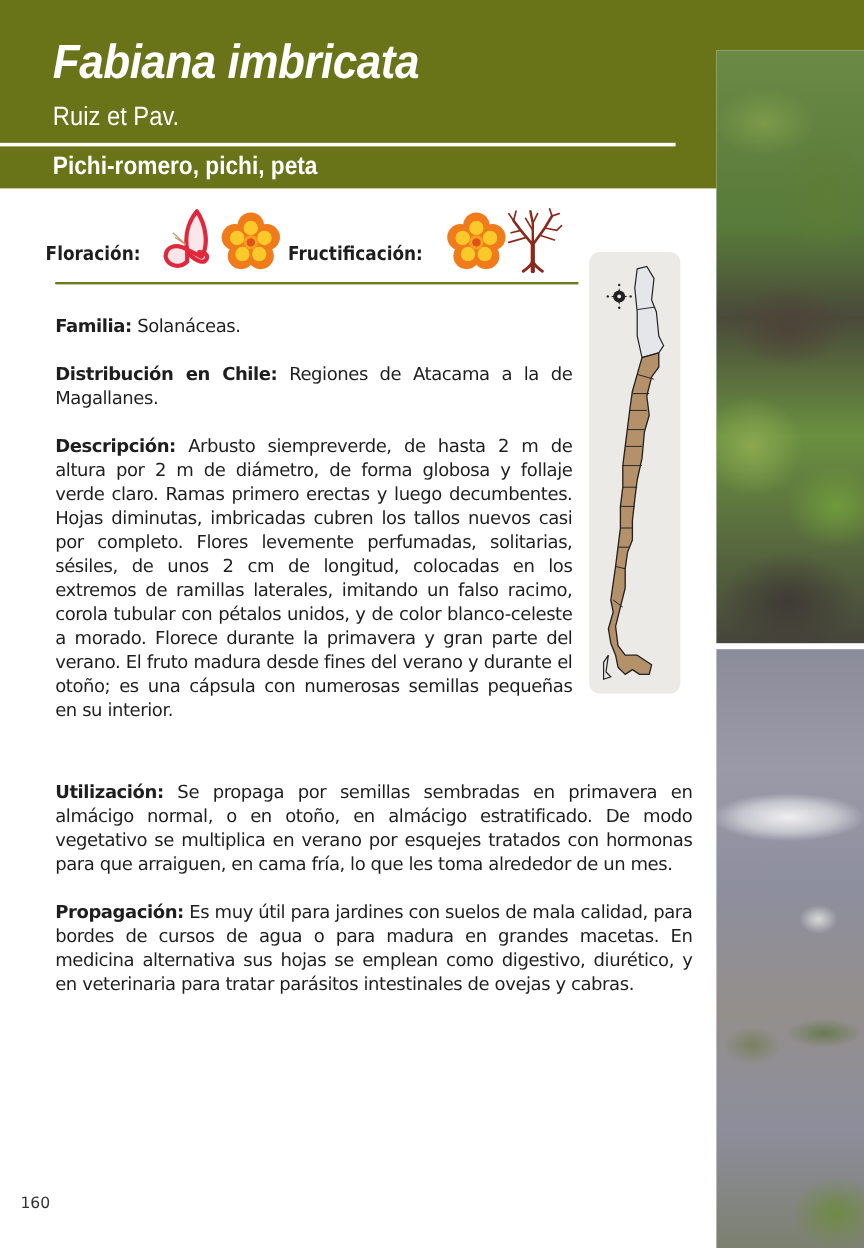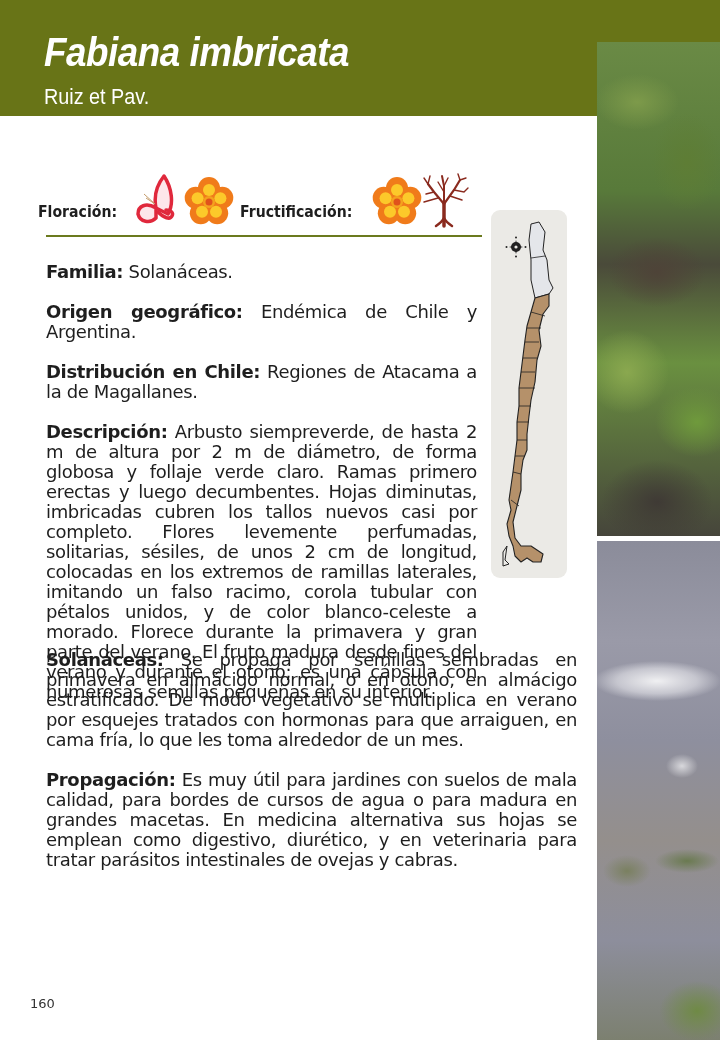--- a/index.html
+++ b/index.html
@@ -1,20 +1,20 @@
 <!DOCTYPE html>
 <html><head>
   <meta charset="utf-8">
   <style>
     * { margin: 0; padding: 0; box-sizing: border-box; }
     html, body { width: 720px; height: 1040px; overflow: hidden; background: #ffffff; }
     body { position: relative; font-family: "DejaVu Sans", sans-serif; color: #1e1e1e; }
 
     .header-top { position: absolute; left: 0; top: 0; width: 720px; height: 42px; background: #687417; }
-    .header { position: absolute; left: 0; top: 0; width: 597px; height: 116px; background: #687417; }
+    .header { position: absolute; left: 0; top: 0; width: 597px; height: 157px; background: #687417; }
     .title { position: absolute; left: 44px; top: 30px; font-family: "Liberation Sans", sans-serif; font-weight: bold; font-style: italic; font-size: 40px; color: #ffffff; letter-spacing: -0.5px; transform: scaleX(0.92); transform-origin: left; white-space: nowrap; }
     .author { position: absolute; left: 44px; top: 84px; font-family: "Liberation Sans", sans-serif; font-size: 22px; color: #ffffff; transform: scaleX(0.9); transform-origin: left; white-space: nowrap; }
     .header-rule { position: absolute; left: 0; top: 119px; width: 563px; height: 3px; background: #ffffff; }
     .common-names { position: absolute; left: 44px; top: 127px; font-family: "Liberation Sans", sans-serif; font-weight: bold; font-size: 21px; color: #ffffff; transform: scaleX(0.9); transform-origin: left; white-space: nowrap; }
 
     .photo { position: absolute; left: 597px; width: 123px; overflow: hidden; }
     .photo-1 { top: 42px; height: 494px;
       background:
         radial-gradient(ellipse 60px 40px at 40px 60px, #7d9a4a 0%, transparent 70%),
         radial-gradient(ellipse 50px 70px at 90px 120px, #5e7d35 0%, transparent 70%),
@@ -36,26 +36,26 @@
 
     .phenology { position: absolute; left: 38px; top: 172px; width: 436px; height: 62px; }
     .phen-label { position: absolute; top: 30px; font-family: "DejaVu Sans", sans-serif; font-weight: bold; font-size: 16px; color: #1e1e1e; transform: scaleX(0.88); transform-origin: left; white-space: nowrap; }
     .phen-label.flor { left: 0; }
     .phen-label.fruc { left: 202px; }
     .phen-icon { position: absolute; }
     .phen-rule { position: absolute; left: 46px; top: 235px; width: 436px; height: 2px; background: #6b7a1e; }
 
     .map-card { position: absolute; left: 491px; top: 210px; width: 76px; height: 368px; background: #ebeae6; border-radius: 9px; }
 
-    .content { position: absolute; left: 46px; top: 262px; width: 431px; font-family: "DejaVu Sans", sans-serif; font-size: 18px; line-height: 20px; color: #1e1e1e; }
+    .content { position: absolute; left: 46px; top: 262px; width: 431px; font-family: "DejaVu Sans", sans-serif; font-size: 15px; line-height: 20px; color: #1e1e1e; }
     .content.wide { width: 531px; }
     .para { text-align: justify; margin-bottom: 20px; letter-spacing: -0.35px; }
     .para .lbl { font-weight: bold; }
 
-    .page-number { position: absolute; left: 17px; top: 996px; font-family: "DejaVu Sans", sans-serif; font-size: 13px; color: #333333; margin-left: 13px; }
+    .page-number { position: absolute; left: 17px; top: 996px; font-family: "DejaVu Sans", sans-serif; font-size: 13px; color: #333333; }
   </style>
 </head>
 <body>
 
 <div class="header-top"></div>
 <div class="header">
   <div class="title">Fabiana imbricata</div>
   <div class="author">Ruiz et Pav.</div>
   <div class="header-rule"></div>
   <div class="common-names">Pichi-romero, pichi, peta</div>
@@ -153,23 +153,22 @@
     <path d="M40 14 L48 12 L54 22 L52 40 L56 50 L58 70 L62 78 L58 84 L44 88 L40 70 L40 50 L38 30 Z" fill="#e4e6ea" stroke="#222" stroke-width="1"></path>
     <path d="M40 48 L54 46" stroke="#222" stroke-width="0.8" fill="none"></path>
     <path d="M44 88 L58 84 L58 96 L52 104 L48 120 L50 136 L46 150 L44 172 L40 190 L38 206 L36 224 L36 240 L32 250 L30 264 L30 280 L26 296 L22 312 L24 328 L30 336 L40 336 L46 340 L52 344 L50 352 L42 352 L36 348 L30 352 L24 346 L22 336 L18 326 L16 314 L20 300 L18 290 L20 276 L22 262 L24 246 L26 230 L26 212 L28 196 L28 178 L30 162 L32 146 L34 130 L36 116 L40 102 Z" fill="#b5916a" stroke="#222" stroke-width="1.1" stroke-linejoin="round"></path>
     <path d="M40 102 L54 106 M36 118 L50 118 M34 132 L48 132 M32 148 L46 148 M30 162 L44 162 M28 178 L44 178 M28 196 L40 196 M26 212 L38 212 M26 230 L36 230 M24 246 L34 246 M22 262 L30 264 M20 290 L28 296" stroke="#222" stroke-width="0.8" fill="none"></path>
     <path d="M12 342 L16 336 L14 350 L18 354 L12 356 Z" fill="none" stroke="#222" stroke-width="1"></path>
   </svg>
 </div>
 
 <div class="content">
   <p class="para"><span class="lbl">Familia:</span><span> Solanáceas.</span></p>
-  <p class="para"><span class="lbl">Origen geográfico:</span><span> Endémica de Chile y Argentina.</span></p>
   <p class="para"><span class="lbl">Distribución en Chile:</span><span> Regiones de Atacama a la de Magallanes.</span></p>
   <p class="para"><span class="lbl">Descripción:</span><span> Arbusto siempreverde, de hasta 2 m de altura por 2 m de diámetro, de forma globosa y follaje verde claro. Ramas primero erectas y luego decumbentes. Hojas diminutas, imbricadas cubren los tallos nuevos casi por completo. Flores levemente perfumadas, solitarias, sésiles, de unos 2 cm de longitud, colocadas en los extremos de ramillas laterales, imitando un falso racimo, corola tubular con pétalos unidos, y de color blanco-celeste a morado. Florece durante la primavera y gran parte del verano. El fruto madura desde fines del verano y durante el otoño; es una cápsula con numerosas semillas pequeñas en su interior.</span></p>
 </div>
 
 <div class="content wide" style="top:650px;">
-  <p class="para"><span class="lbl">Solanáceas:</span><span> Se propaga por semillas sembradas en primavera en almácigo normal, o en otoño, en almácigo estratificado. De modo vegetativo se multiplica en verano por esquejes tratados con hormonas para que arraiguen, en cama fría, lo que les toma alrededor de un mes.</span></p>
+  <p class="para"><span class="lbl">Utilización:</span><span> Se propaga por semillas sembradas en primavera en almácigo normal, o en otoño, en almácigo estratificado. De modo vegetativo se multiplica en verano por esquejes tratados con hormonas para que arraiguen, en cama fría, lo que les toma alrededor de un mes.</span></p>
   <p class="para"><span class="lbl">Propagación:</span><span> Es muy útil para jardines con suelos de mala calidad, para bordes de cursos de agua o para madura en grandes macetas. En medicina alternativa sus hojas se emplean como digestivo, diurético, y en veterinaria para tratar parásitos intestinales de ovejas y cabras.</span></p>
 </div>
 
 <div class="page-number">160</div>
 
 </body></html>

